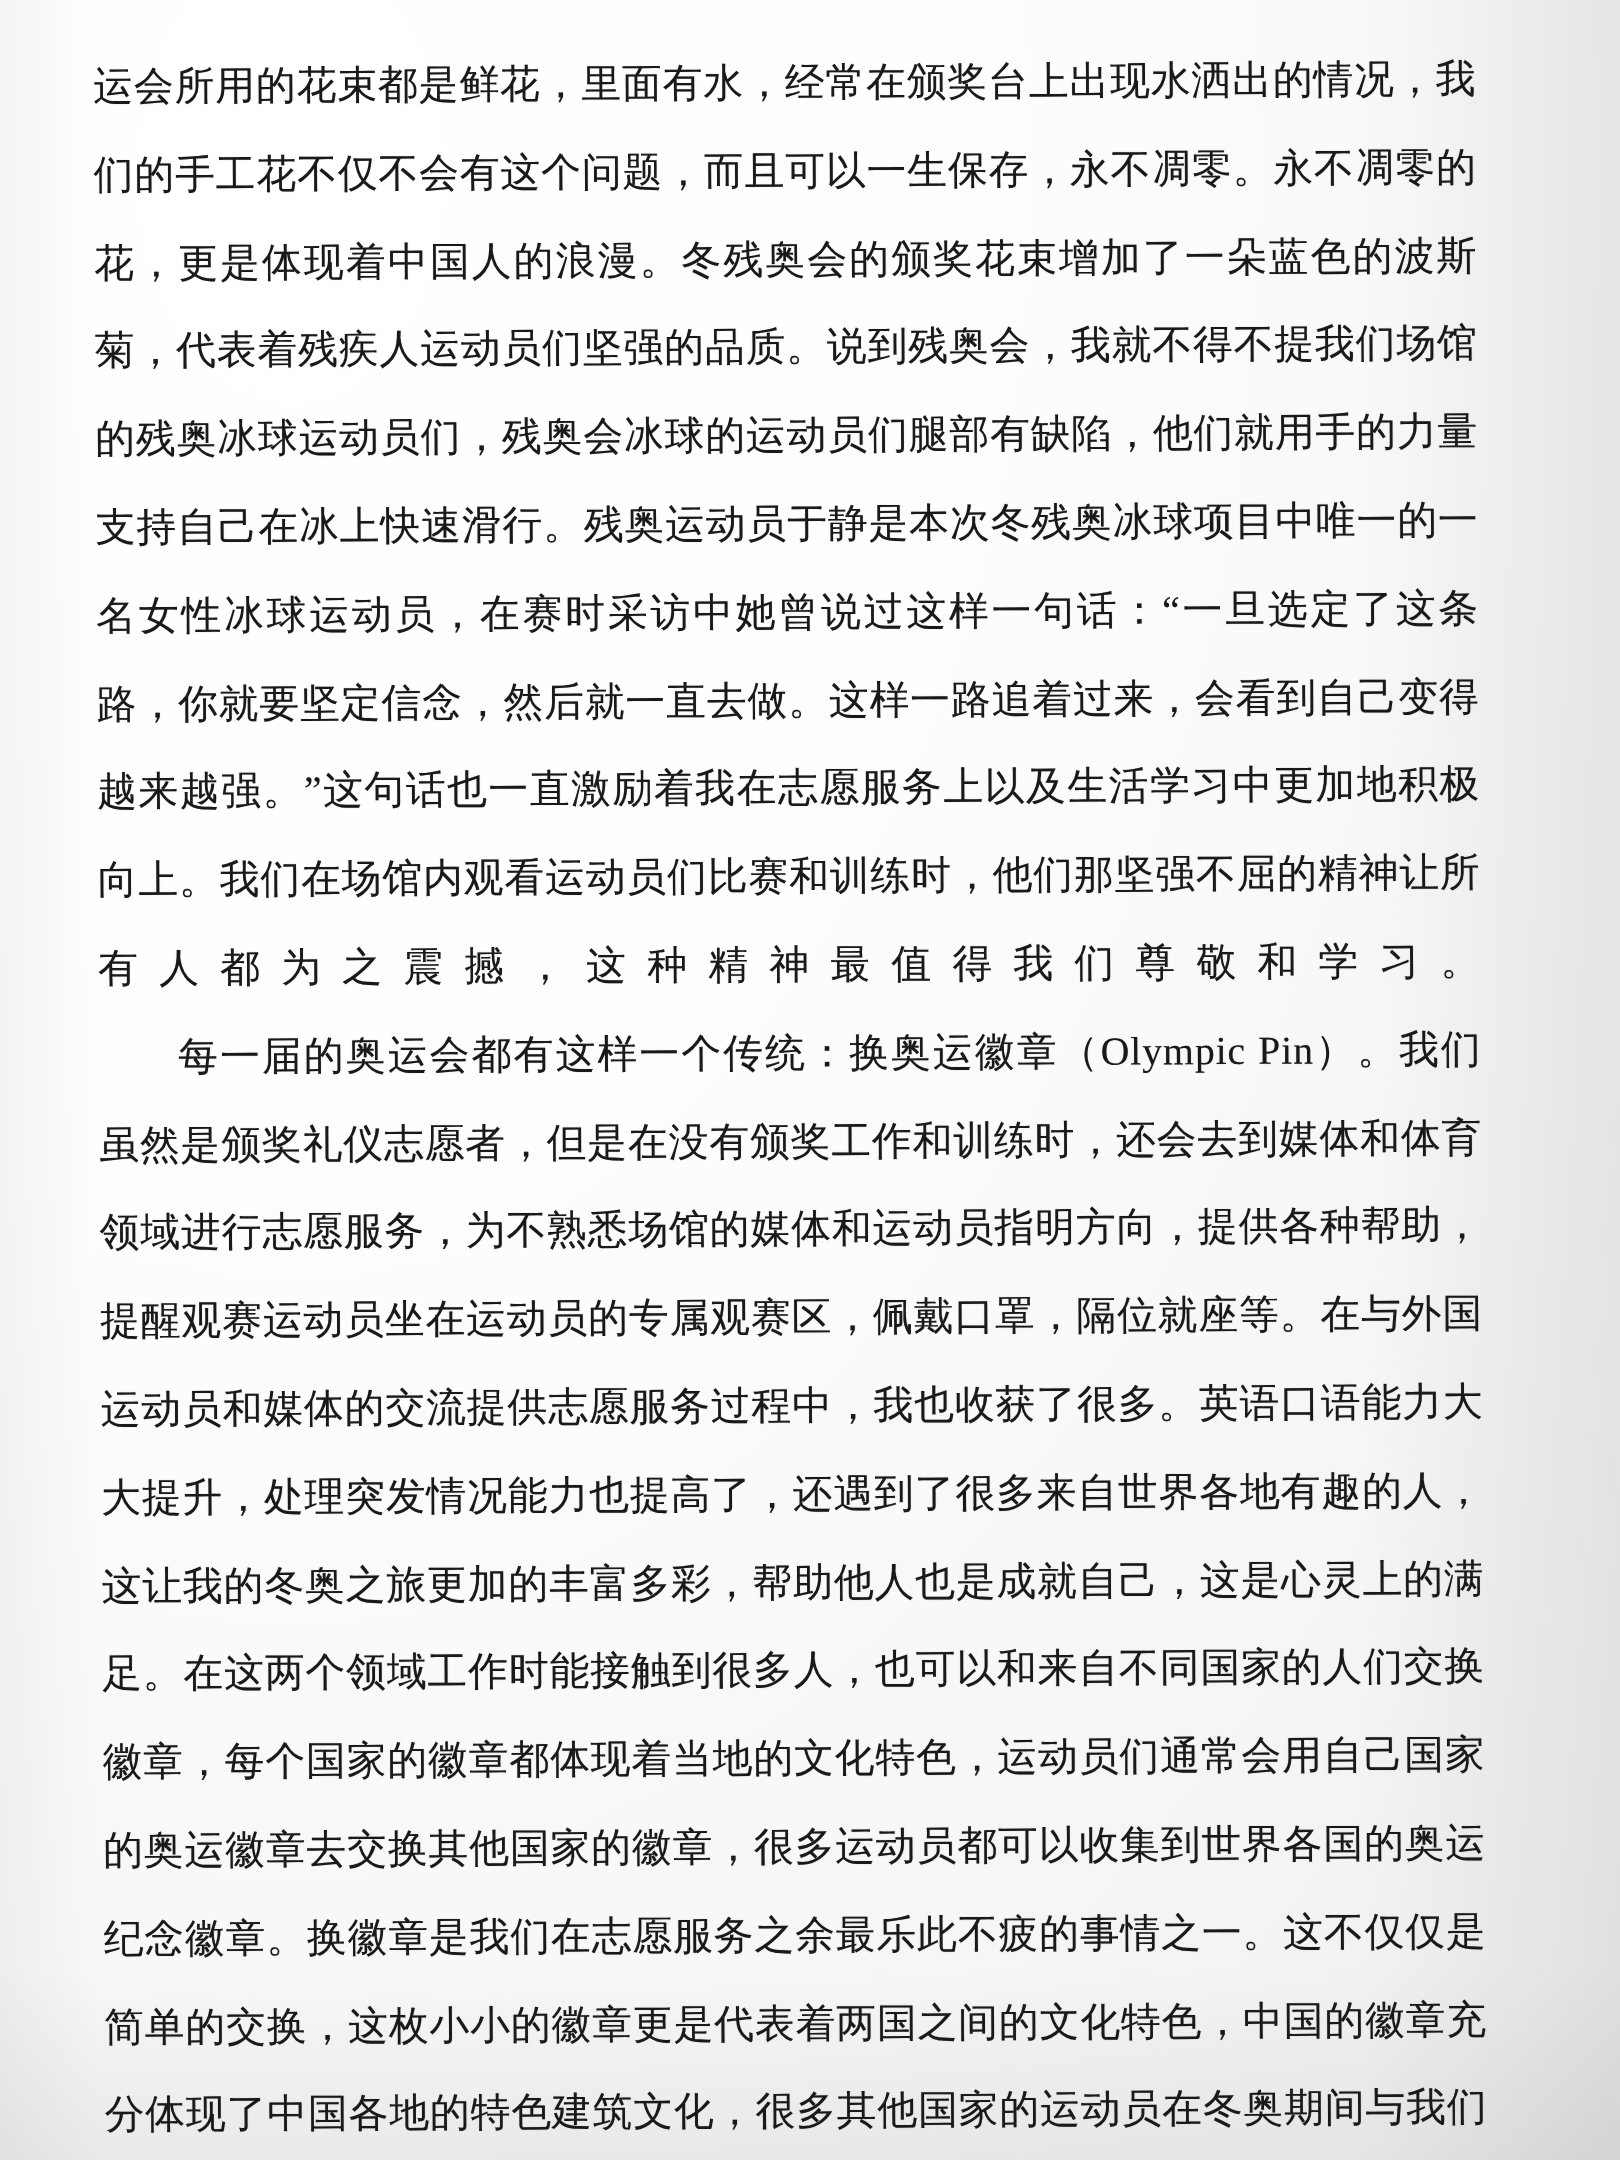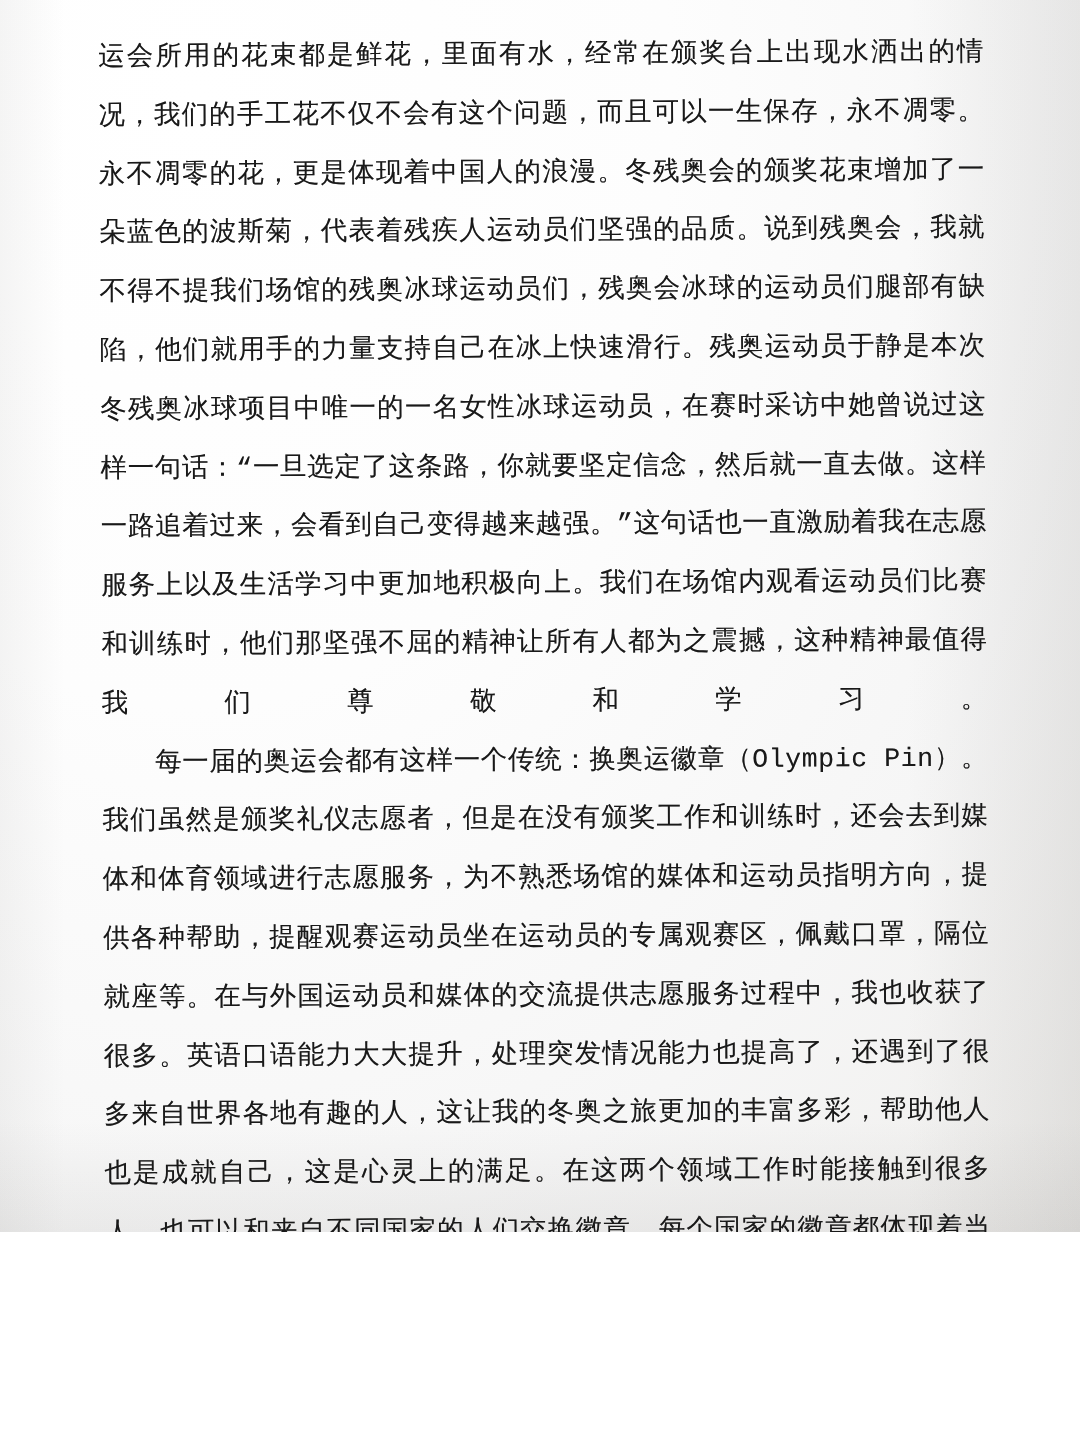--- a/index.html
+++ b/index.html
@@ -11,28 +11,27 @@
     width: 1080px;
     height: 1440px;
     overflow: hidden;
     font-family: "Liberation Serif", "DejaVu Serif", serif;
   }
 
   
   #page {
     position: relative;
     width: 1080px;
-    height: 1232px;
+    height: 1440px;
     background:
       radial-gradient(ellipse at 18% 8%, #ffffff 0%, #fdfdfd 38%, #f6f6f6 72%, #efeeec 100%),
       linear-gradient(100deg, #fbfbfb 0%, #ffffff 30%, #fafaf9 70%, #f2f1ef 100%);
     box-sizing: border-box;
-    padding: 26px 96px 10px 98px;
+    padding: 26px 96px 10px 62px;
     overflow: hidden;
-    font-family: Liberation Mono, monospace;
   }
 
   
   #page::after {
     content: "";
     position: absolute;
     inset: 0;
     pointer-events: none;
     background:
       linear-gradient(to left, rgba(120,118,115,0.13) 0%, rgba(255,255,255,0) 16%),

